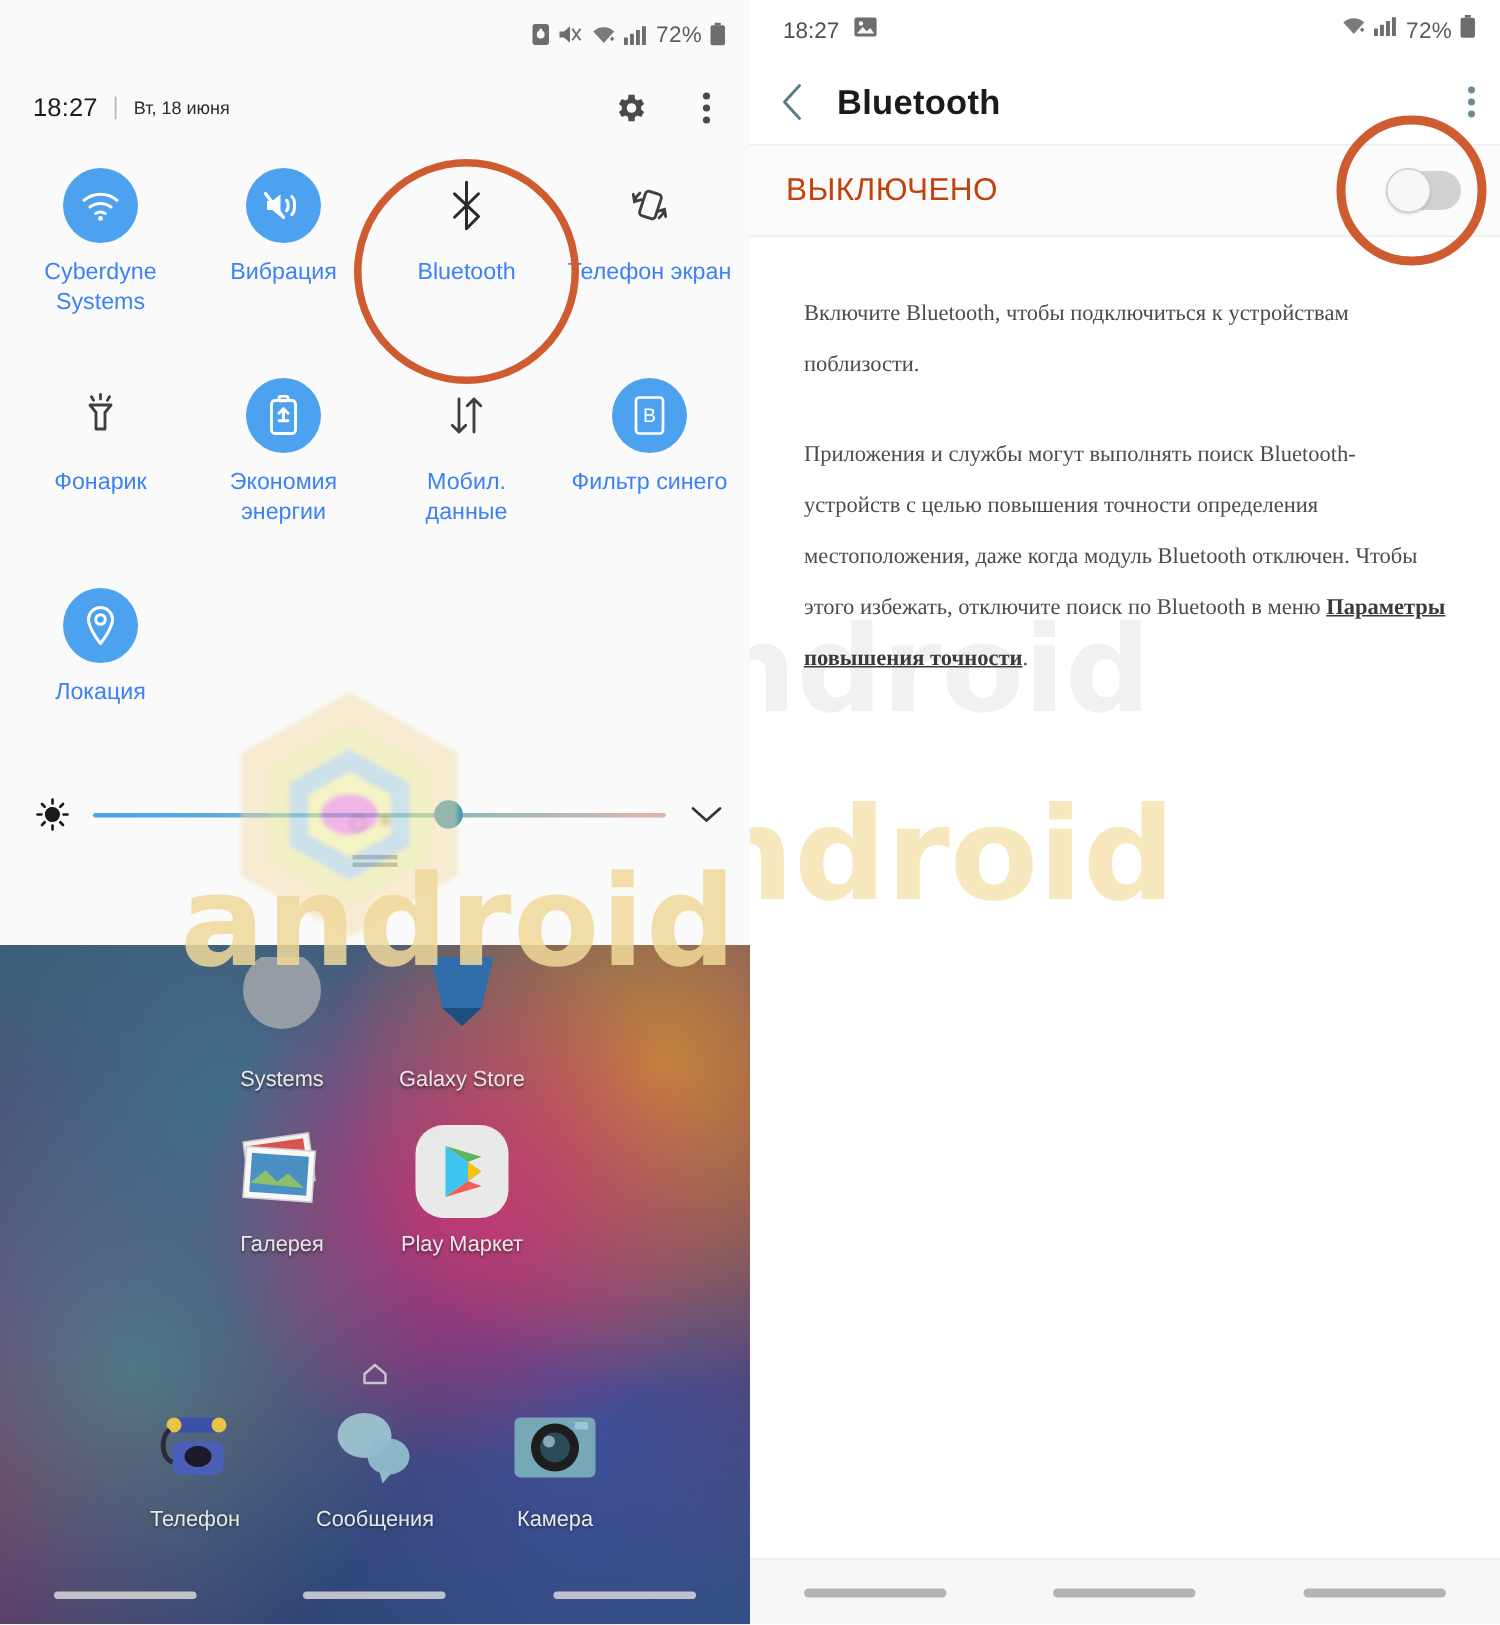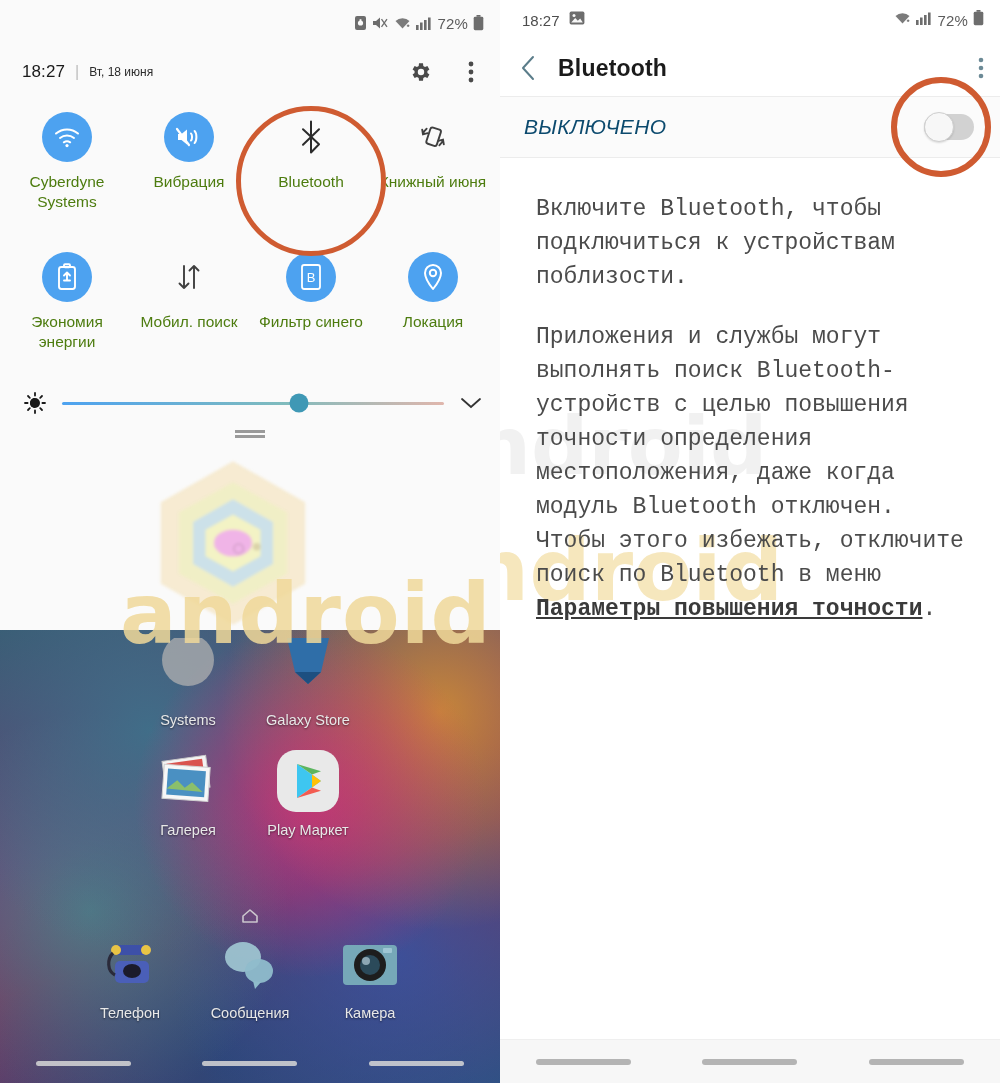--- a/index.html
+++ b/index.html
@@ -54,21 +54,21 @@
   }
   .tile-icon {
     width: 50px; height: 50px; border-radius: 50%;
     display: flex; align-items: center; justify-content: center;
     margin-bottom: 10px;
   }
   .tile-icon.on { background: #4da2f0; color: #ffffff; }
   .tile-icon.off { background: transparent; color: #3f3f3f; }
   .tile-label {
     font-size: 15.5px; line-height: 20px;
-    text-align: center; color: #4d7c0f;
+    text-align: center; color: #3b82f6;
     max-width: 110px;
   }
   .tile.highlighted::before {
     content: "";
     position: absolute;
     left: 50%; top: 0px;
     transform: translateX(-50%);
     width: 140px; height: 140px;
     border: 5px solid #cf5b31;
     border-radius: 50%;
@@ -178,21 +178,21 @@
   .r-appbar-right { margin-left: auto; color: #6c8a96; display:flex;}
 
   .r-switchrow {
     position: relative;
     height: 62px; display: flex; align-items: center;
     padding: 0 26px 0 24px;
     border-top: 1px solid #ececec;
     border-bottom: 1px solid #ececec;
     background: #fbfbfb;
   }
-  .r-switch-label { font-size: 21px; color: #0c4a6e; letter-spacing: .3px; font-style: italic; }
+  .r-switch-label { font-size: 21px; color: #c2410c; letter-spacing: .3px; }
   .r-switch-wrap { margin-left: auto; position: relative; display:flex; align-items:center;}
   .r-switch {
     width: 50px; height: 26px; border-radius: 14px;
     background: #d2d2d2; position: relative;
   }
   .r-switch-knob {
     position: absolute; left: 0; top: -2px;
     width: 30px; height: 30px; border-radius: 50%;
     background: #f7f7f7; border: 1px solid #cfcfcf;
     box-shadow: 0 1px 2px rgba(0,0,0,.14);
@@ -203,22 +203,22 @@
     right: -17px; top: 50%;
     transform: translateY(-50%);
     width: 88px; height: 88px;
     border: 6px solid #cf5b31;
     border-radius: 50%;
     pointer-events: none;
   }
 
   .r-body { padding: 34px 34px 0 36px; position: relative; z-index: 3; }
   .r-para {
-    font-size: 23px; line-height: 34px; color: #4b4b4b;
-    margin-bottom: 26px; font-family: Liberation Mono, monospace;
+    font-size: 15px; line-height: 34px; color: #4b4b4b;
+    margin-bottom: 26px; font-family: Liberation Serif, serif;
   }
   .r-link { color: #3a3a3a; font-weight: bold; text-decoration: underline; }
 
   .r-watermark {
     position: absolute; left: -90px; top: 400px;
     width: 620px; height: 260px; pointer-events: none; z-index: 1;
   }
   .r-wm-text {
     position: absolute; left: 0; top: 120px;
     font-size: 86px; font-weight: bold; color: #f3dfa8;
@@ -339,44 +339,53 @@
       </div>
 
       <div class="tile">
         <div class="tile-icon off">
           <svg width="32" height="32" viewBox="0 0 32 32" fill="none" stroke="#3f3f3f" stroke-width="1.9" stroke-linecap="round">
             <rect x="11" y="7" width="11" height="17" rx="2.2" transform="rotate(18 16 16)"></rect>
             <path d="M6 13a11 11 0 013.6-5.3M5.2 8.6L6 13.4l4.6-1.3"></path>
             <path d="M26 19a11 11 0 01-3.6 5.3M26.8 23.4L26 18.6l-4.6 1.3"></path>
           </svg>
         </div>
-        <div class="tile-label">Книжный июня</div>
-      </div>
-
+        <div class="tile-label">Телефон экран</div>
+      </div>
+
+      <div class="tile">
+        <div class="tile-icon off">
+          <svg width="26" height="32" viewBox="0 0 26 32" fill="none" stroke="#3f3f3f" stroke-width="1.9" stroke-linecap="round" stroke-linejoin="round">
+            <path d="M6 9h14l-4 5v11h-6V14z"></path>
+            <path d="M13 2v3M7 3.5l1.4 2.4M19 3.5l-1.4 2.4"></path>
+          </svg>
+        </div>
+        <div class="tile-label">Фонарик</div>
+      </div>
 
 
       <div class="tile">
         <div class="tile-icon on">
           <svg width="24" height="30" viewBox="0 0 24 30" fill="none" stroke="#ffffff" stroke-width="1.9" stroke-linejoin="round">
             <rect x="4" y="5" width="16" height="22" rx="2.4"></rect>
             <rect x="9" y="2.2" width="6" height="3" rx="1"></rect>
             <path d="M9 13.5l3-3 3 3M12 10.5v7M9 18.5h6" stroke-linecap="round"></path>
           </svg>
         </div>
         <div class="tile-label">Экономия энергии</div>
       </div>
 
       <div class="tile">
         <div class="tile-icon off">
           <svg width="30" height="30" viewBox="0 0 30 30" fill="none" stroke="#3f3f3f" stroke-width="1.9" stroke-linecap="round" stroke-linejoin="round">
             <path d="M10 4v22M10 26l-4.5-4.5M10 26l4.5-4.5"></path>
             <path d="M20 26V4M20 4l-4.5 4.5M20 4l4.5 4.5"></path>
           </svg>
         </div>
-        <div class="tile-label">Мобил. поиск</div>
+        <div class="tile-label">Мобил. данные</div>
       </div>
 
       <div class="tile">
         <div class="tile-icon on">
           <svg width="24" height="30" viewBox="0 0 24 30" fill="none" stroke="#ffffff" stroke-width="1.8">
             <rect x="3" y="3" width="18" height="24" rx="2.2"></rect>
             <text x="12" y="19.6" text-anchor="middle" font-size="13" font-family="Liberation Sans, sans-serif" fill="#ffffff" stroke="none">B</text>
           </svg>
         </div>
         <div class="tile-label">Фильтр синего</div>

